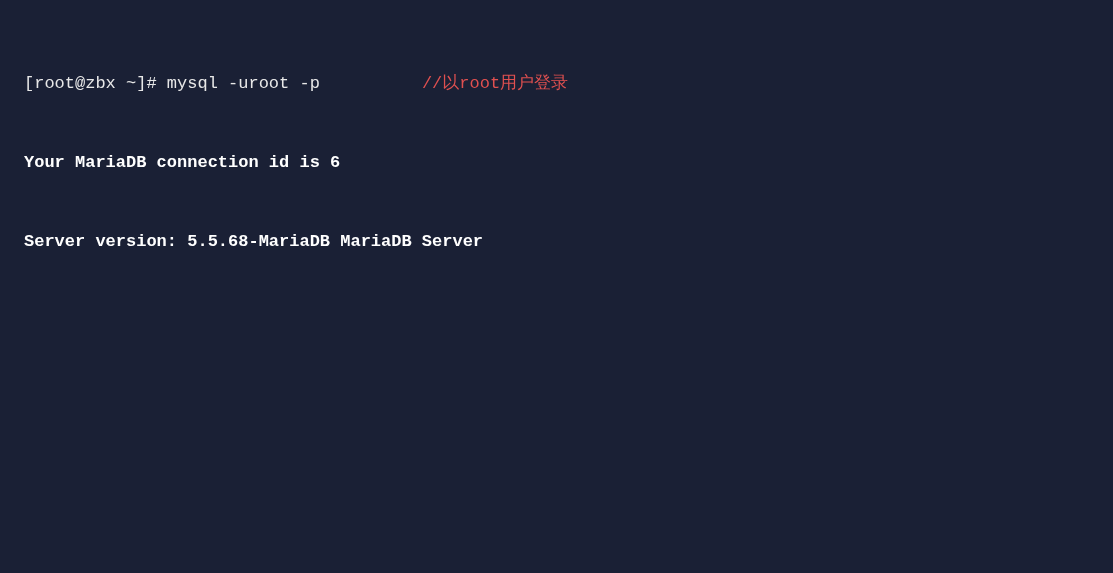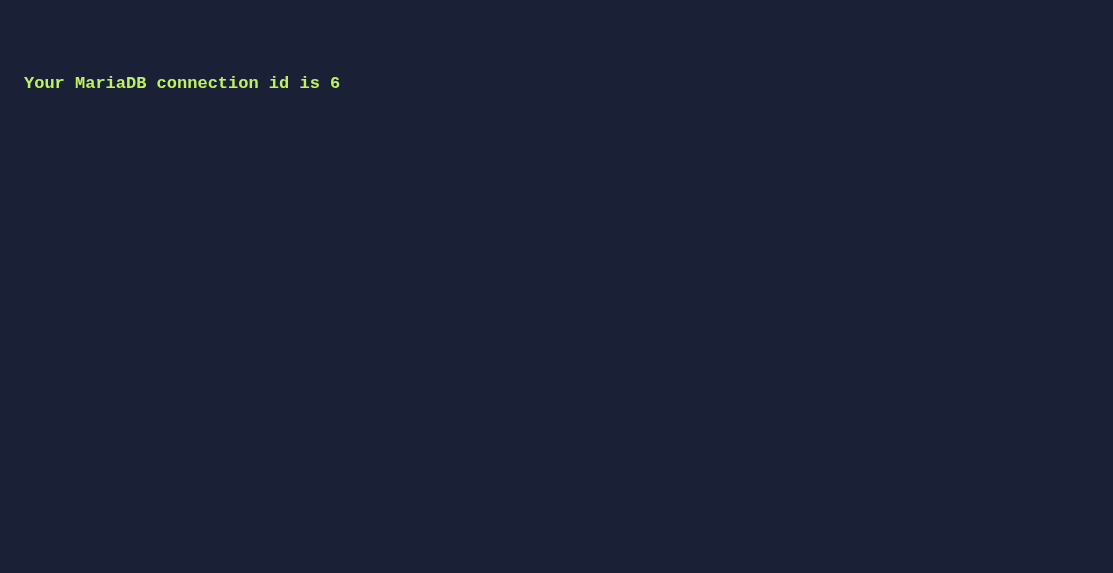--- a/index.html
+++ b/index.html
@@ -22,21 +22,21 @@
 
     .terminal-content {
       white-space: pre;
     }
 
     .white-text {
       color: #e8e8e8;
     }
 
     .bold-white {
-      color: #bef264;
+      color: #ffffff;
       font-weight: bold;
     }
 
     .comment-red {
       color: #e05050;
     }
 
     .line {
       display: block;
       min-height: 1.55em;
@@ -44,21 +44,23 @@
 
     .line-empty {
       display: block;
       height: 1.55em;
     }
   </style>
 </head>
 <body>
 
 <div class="terminal-content">
+  <span class="line"><span class="white-text">[root@zbx ~]# mysql -uroot -p</span><span class="comment-red">          //以root用户登录</span></span>
   <span class="line"><span class="bold-white">Your MariaDB connection id is 6</span></span>
+  <span class="line"><span class="bold-white">Server version: 5.5.68-MariaDB MariaDB Server</span></span>
   <span class="line-empty"></span>
   
   
   
   
   
   
   
   
   

